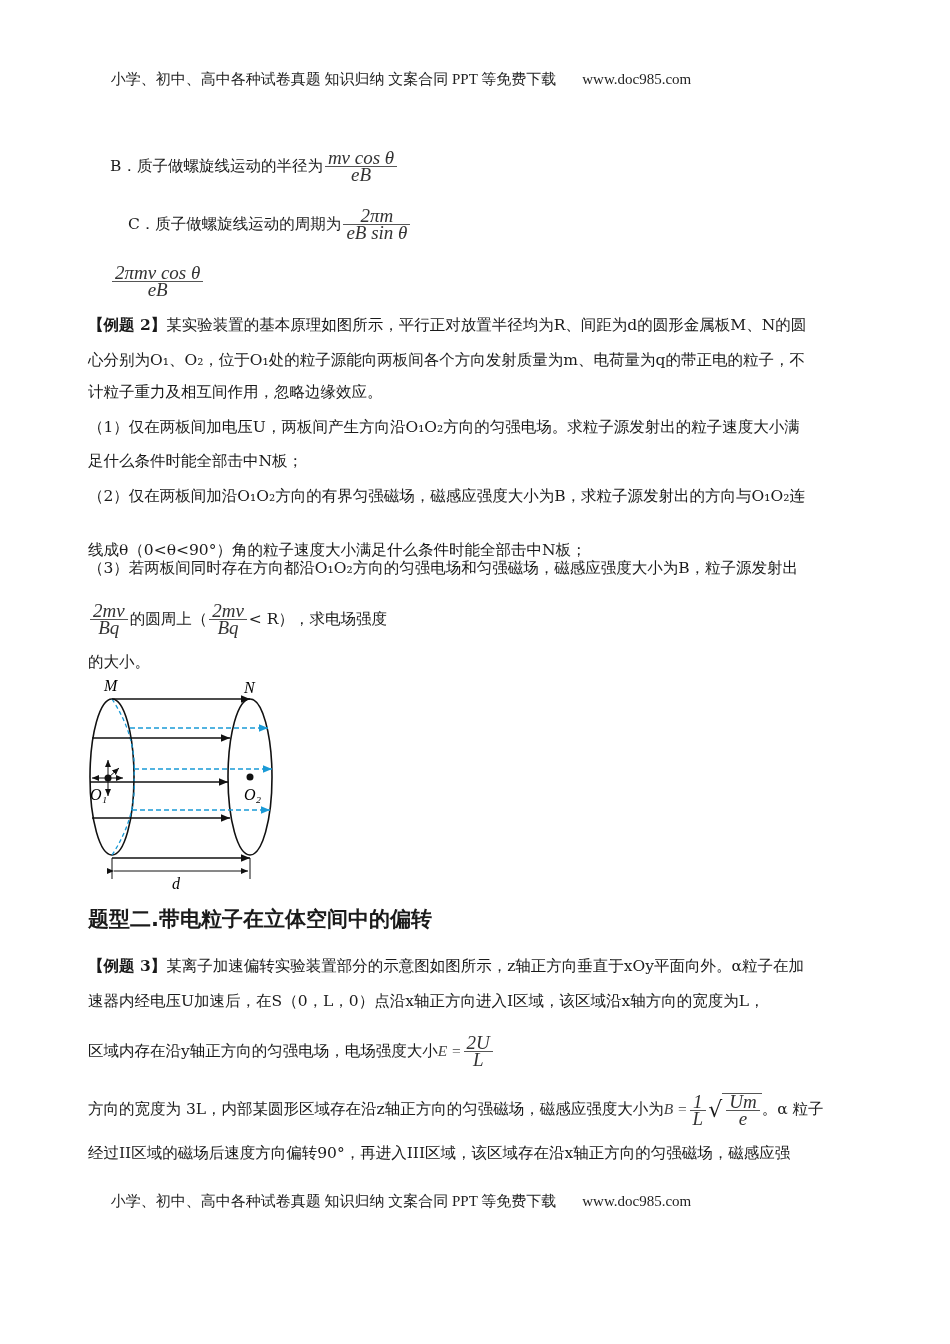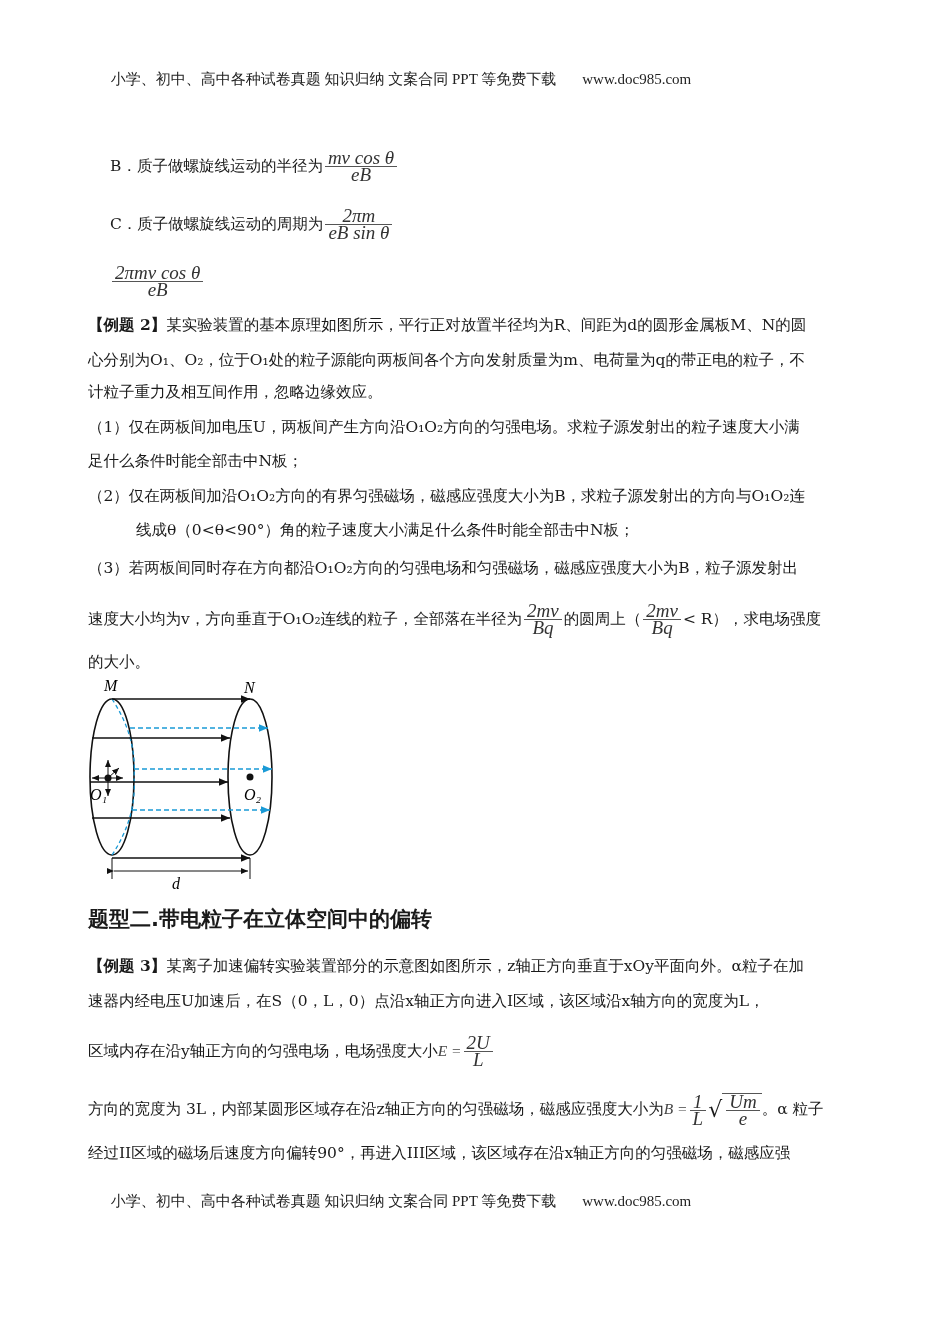--- a/index.html
+++ b/index.html
@@ -23,37 +23,37 @@
 </head>
 <body>
 
 <div class="hdr" style="top:70px;">
   <span>小学、初中、高中各种试卷真题  知识归纳  文案合同  PPT 等免费下载</span><span class="url">www.doc985.com</span>
 </div>
 
 <div class="line" style="top:150px;left:110px;">
   <span>B．质子做螺旋线运动的半径为</span><span class="frac"><span class="num">mv cos θ</span><span class="den">eB</span></span>
 </div>
-<div class="line" style="top:208px;left:110px;">
+<div class="line" style="top:208px;left:128px;">
   <span>C．质子做螺旋线运动的周期为</span><span class="frac"><span class="num">2πm</span><span class="den">eB sin θ</span></span>
 </div>
 <div class="line" style="top:265px;left:110px;">
   <span class="frac"><span class="num">2πmv cos θ</span><span class="den">eB</span></span>
 </div>
 
 <div class="line" style="top:314px;"><span class="b">【例题 2】</span><span>某实验装置的基本原理如图所示，平行正对放置半径均为R、间距为d的圆形金属板M、N的圆</span></div>
 <div class="line" style="top:349px;">心分别为O₁、O₂，位于O₁处的粒子源能向两板间各个方向发射质量为m、电荷量为q的带正电的粒子，不</div>
 <div class="line" style="top:381px;">计粒子重力及相互间作用，忽略边缘效应。</div>
 <div class="line" style="top:416px;">（1）仅在两板间加电压U，两板间产生方向沿O₁O₂方向的匀强电场。求粒子源发射出的粒子速度大小满</div>
 <div class="line" style="top:450px;">足什么条件时能全部击中N板；</div>
 <div class="line" style="top:485px;">（2）仅在两板间加沿O₁O₂方向的有界匀强磁场，磁感应强度大小为B，求粒子源发射出的方向与O₁O₂连</div>
-<div class="line" style="top:519px;margin-left:48px;">线成θ（0&lt;θ&lt;90°）角的粒子速度大小满足什么条件时能全部击中N板；</div>
+<div class="line" style="top:539px;">线成θ（0&lt;θ&lt;90°）角的粒子速度大小满足什么条件时能全部击中N板；</div>
 <div class="line" style="top:557px;">（3）若两板间同时存在方向都沿O₁O₂方向的匀强电场和匀强磁场，磁感应强度大小为B，粒子源发射出</div>
 <div class="line" style="top:603px;">
-  <span>速度大小均为v，方向垂直于O₁O₂连线的粒子，全部落在半径为</span><span class="frac"><span class="num">2mv</span><span class="den">Bq</span></span><span>的圆周上（</span><span class="frac"><span class="num">2mv</span><span class="den">Bq</span></span><span>&lt; R），求电场强度</span>
+  <span class="frac"><span class="num">2mv</span><span class="den">Bq</span></span><span>的圆周上（</span><span class="frac"><span class="num">2mv</span><span class="den">Bq</span></span><span>&lt; R），求电场强度</span>
 </div>
 <div class="line" style="top:651px;">的大小。</div>
 
 <svg class="fig" viewBox="0 0 215 215">
   <defs>
     <marker id="ab" markerWidth="8" markerHeight="8" refX="7" refY="4" orient="auto">
         <path d="M0,1 L7,4 L0,7 Z" fill="#111"></path>
       </marker>
     <marker id="ac" markerWidth="8" markerHeight="8" refX="7" refY="4" orient="auto">
         <path d="M0,1 L7,4 L0,7 Z" fill="#1a9ad6"></path>

